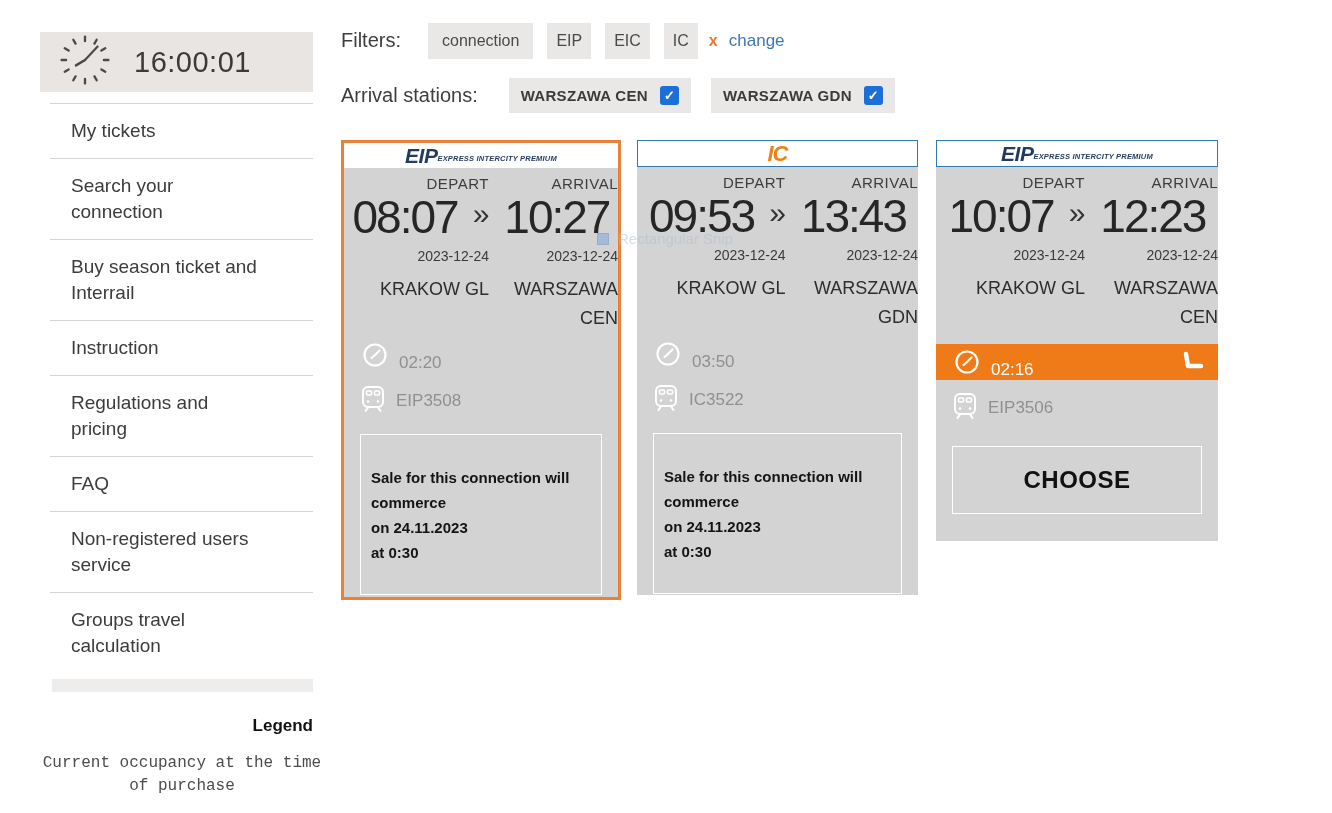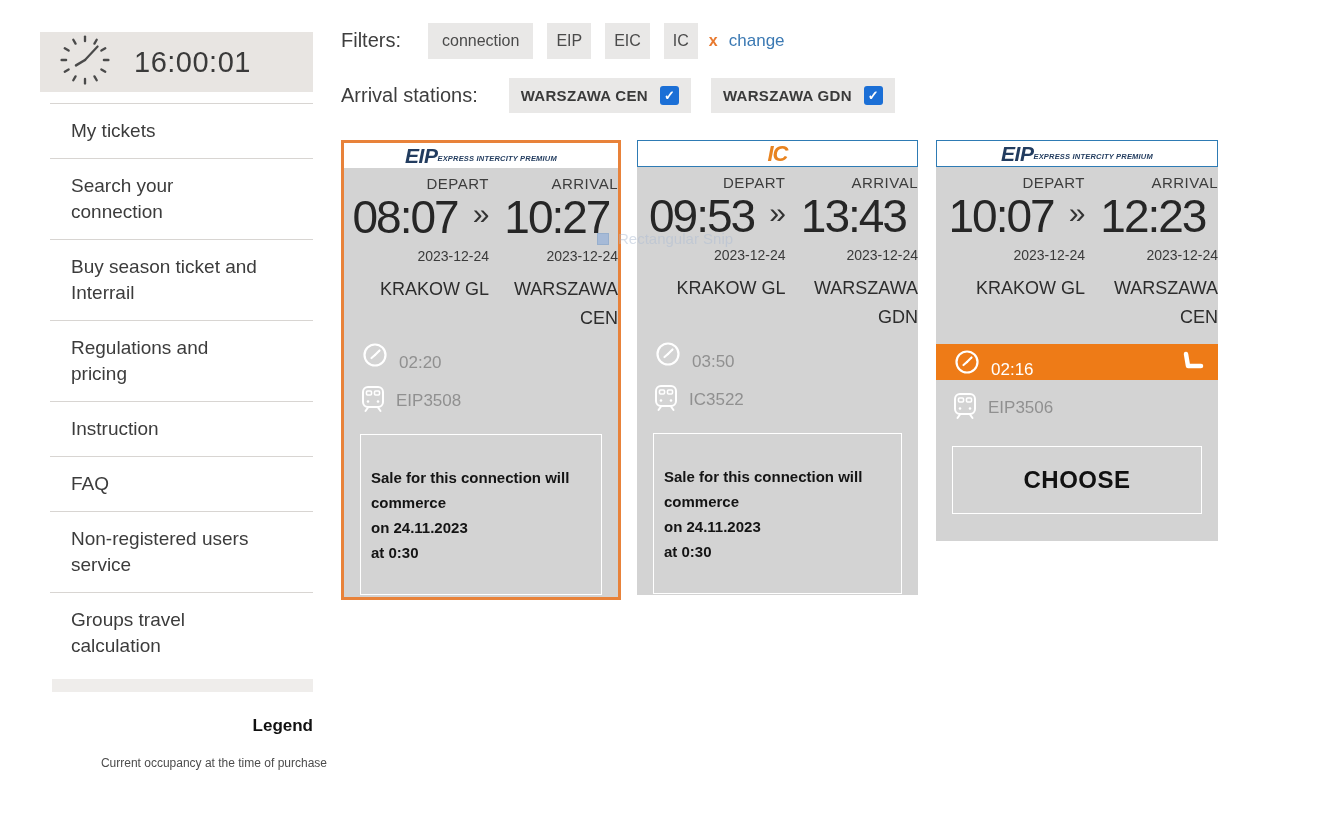--- a/index.html
+++ b/index.html
@@ -11,22 +11,22 @@
   .clock-banner { position:absolute; left:40px; top:32px; width:273px; height:60px;
     background:#e8e5e2; display:flex; align-items:center; gap:22px; padding-left:18px; }
   .clock-time { font-size:29px; color:#3a3a3a; letter-spacing:0.5px; }
   .menu { position:absolute; left:50px; top:103px; width:263px; }
   .menu-item { border-top:1px solid #d8d5d2; padding:14px 0 14px 21px;
     font-size:19px; line-height:26px; color:#3c3c3c; cursor:pointer; }
   .menu-item span { display:inline-block; max-width:190px; }
   .gray-bar { position:absolute; left:52px; top:679px; width:261px; height:13px; background:#efedeb; }
   .legend-title { position:absolute; left:50px; top:716px; width:263px; text-align:right;
     font-weight:bold; font-size:17px; color:#111; }
-  .legend-desc { position:absolute; left:37px; top:752px; width:290px; text-align:right;
-    font-size:12px; line-height:23px; color:#4c4c4c; }
+  .legend-desc { position:absolute; left:37px; top:752px; width:290px; text-align:center;
+    font-size:16px; line-height:23px; color:#4c4c4c;font-family:Liberation Mono, monospace; }
 
   
   .filters-row { position:absolute; left:341px; top:20px; height:41px; display:flex; align-items:center; }
   .row-label { font-size:20px; color:#3e3e3e; }
   .chip { background:#e9e8e7; color:#4a4a4a; font-size:16px; padding:9px 9px;
     margin-left:14px; cursor:pointer; white-space:nowrap; }
   .chip.first { padding:9px 14px; margin-left:27px; }
   .clear-x { color:#e87a30; font-weight:bold; font-size:16px; margin-left:11px; cursor:pointer; }
   .change-link { color:#3b79b3; font-size:17px; margin-left:11px; cursor:pointer; text-decoration:none; }
   .arrival-row { position:absolute; left:341px; top:76px; height:38px; display:flex; align-items:center; }
@@ -103,22 +103,22 @@
           <line x1="30" y1="30" x2="20" y2="36" stroke-width="2.8"></line>
         </svg>
       </span>
       <span class="clock-time">16:00:01</span>
     </div>
 
     <nav class="menu">
       <div class="menu-item"><span>My tickets</span></div>
       <div class="menu-item"><span>Search your connection</span></div>
       <div class="menu-item"><span>Buy season ticket and Interrail</span></div>
+      <div class="menu-item"><span>Instruction</span></div>
       <div class="menu-item"><span>Regulations and pricing</span></div>
-      <div class="menu-item"><span>Instruction</span></div>
       <div class="menu-item"><span>FAQ</span></div>
       <div class="menu-item"><span>Non-registered users service</span></div>
       <div class="menu-item"><span>Groups travel calculation</span></div>
     </nav>
 
     <div class="gray-bar"></div>
     <div class="legend-title">Legend</div>
     <div class="legend-desc">Current occupancy at the time of purchase</div>
   </div>
 

